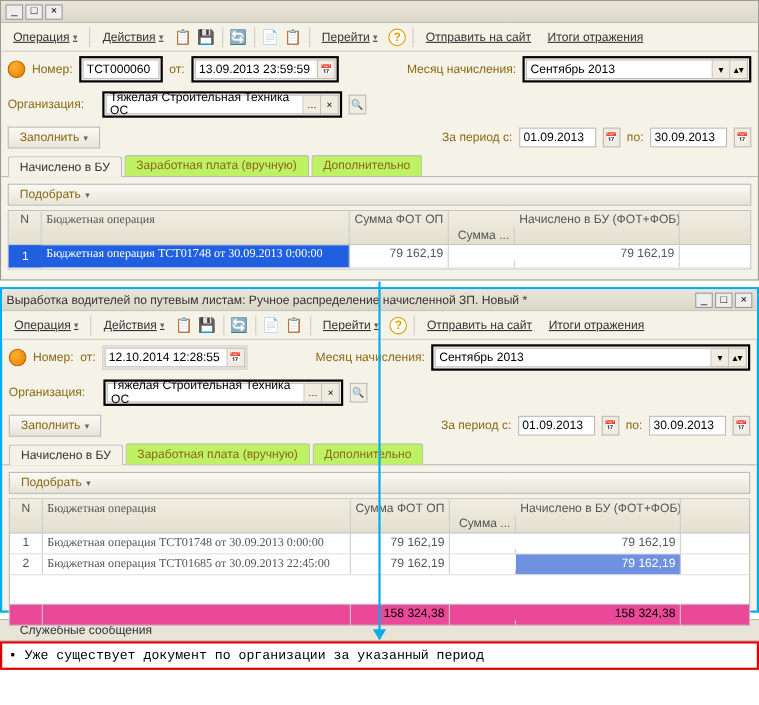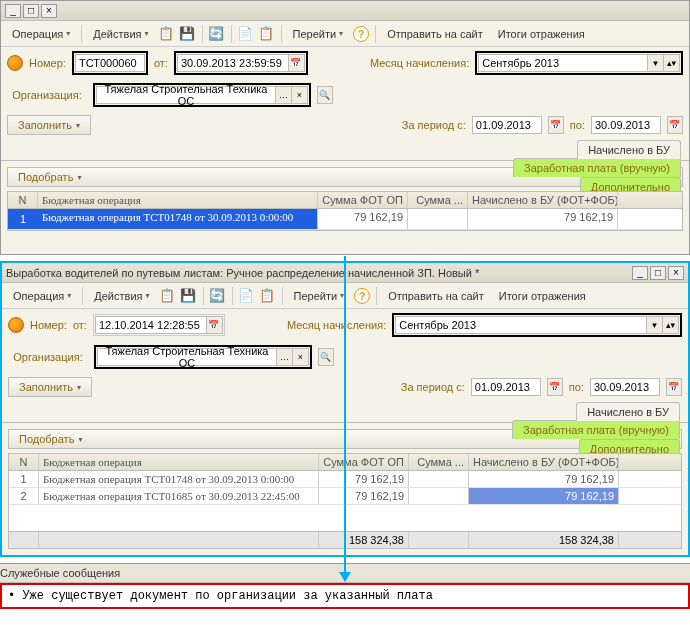--- a/index.html
+++ b/index.html
@@ -8,64 +8,64 @@
   .window { border: 1px solid #999; background: #f5f2e8; position: relative; }
   .window.w1 { height: 255px; }
   .window.w2 { border: 2px solid #00aeef; margin-top: 6px; height: 296px; background:#f5f2e8;}
   
   .titlebar { background: linear-gradient(#e8e4d8,#dcd8c8); height: 20px; display: flex; align-items: center; padding: 0 4px; border-bottom:1px solid #bbb;}
   .titlebar .title { flex: 1; font-size: 11px; color:#333; white-space:nowrap; overflow:hidden;}
   .titlebar .winbtns { display:flex; gap:2px;}
   .titlebar .winbtn { width:16px; height:14px; border:1px solid #999; background:#eee; font-size:10px; display:flex; align-items:center; justify-content:center; cursor:pointer;}
   
   .toolbar { height: 26px; background:#f5f2e8; border-bottom:1px solid #ccc; display:flex; align-items:center; padding:0 4px; gap:1px;}
-  .tbtn { height:20px; padding:0 6px; display:flex; align-items:center; font-size:11px; color:#333; cursor:pointer; border:1px solid transparent;}
+  .tbtn { height:20px; padding:0 6px; display:flex; align-items:center; font-size:11px; color:#333; cursor:pointer; border:1px solid transparent;text-decoration:underline;}
   .tbtn.drop::after { content:"▾"; font-size:8px; margin-left:3px; color:#666;}
   .ticon { width:20px; height:20px; display:flex; align-items:center; justify-content:center; cursor:pointer; font-size:13px;}
   .tsep { width:1px; height:18px; background:#ccc; margin:0 3px;}
   
-  .form-row { display:flex; align-items:center; padding:4px 6px; gap:6px;text-align:center; }
+  .form-row { display:flex; align-items:center; padding:4px 6px; gap:6px; }
   .label { color:#8b6914; font-size:11px; }
   .field-wrap { border:2px solid #000000; padding:1px; display:flex; align-items:center;}
   .field-wrap.noborder { border:1px solid #ccc;}
   .input { height:18px; border:1px solid #bbb; background:#fff; padding:0 3px; font-size:11px; display:flex; align-items:center;}
   .input-btn { width:16px; height:18px; border:1px solid #bbb; border-left:none; background:#f0ede0; font-size:9px; display:flex; align-items:center; justify-content:center; cursor:pointer;}
   
   .globe { width:16px; height:16px; border-radius:50%; background: radial-gradient(circle at 5px 5px, #ffb030, #e08000); border:1px solid #c06000;}
   
   .fill-row { padding: 4px 6px; display:flex; align-items:center;}
   .fill-btn { height:20px; padding:0 10px; border:1px solid #bbb; background:linear-gradient(#fafaf5,#e8e4d8); font-size:11px; color:#8b6914; cursor:pointer; display:flex; align-items:center;}
   .fill-btn::after { content:"▾"; font-size:8px; margin-left:4px; color:#666;}
   .period-group { margin-left:auto; display:flex; align-items:center; gap:6px;}
   
-  .tabs { display:flex; padding:0 6px; border-bottom:1px solid #bbb; height:22px; align-items:flex-end;flex-direction:column;}
+  .tabs { display:flex; padding:0 6px; border-bottom:1px solid #bbb; height:22px; align-items:flex-end;}
   .tab { padding:3px 10px; border:1px solid #bbb; border-bottom:none; background:#bef264; font-size:11px; color:#8b6914; cursor:pointer; margin-right:2px; border-radius:3px 3px 0 0;}
   .tab.active { background:#f5f2e8; color:#333; position:relative; top:1px;}
   
   .subpanel { padding:6px;}
   .grid-wrap { border:1px solid #bbb; background:#fff; position:relative;}
   .grid-head { display:flex; background:linear-gradient(#f0ede0,#e4e0d0); border-bottom:1px solid #bbb;}
   .grid-head .gh, .grid-row .gc { border-right:1px solid #ccc; padding:2px 4px; font-size:11px; color:#555; overflow:hidden; white-space:nowrap;}
   .grid-row { display:flex; border-bottom:1px solid #e0e0e0;}
   .grid-row.sel { background:#fff;}
   .grid-row .gc.num { text-align:right;}
   .grid-row .gc.selcell { background:#2060e0; color:#fff; border:2px solid #2060e0;}
   .grid-row .gc.selcell2 { background:#7090e0; color:#fff;}
   
   .col-n { width:30px; text-align:center;}
   .col-op { width:280px;font-family:Liberation Serif, serif;}
   .col-fot { width:90px; text-align:right;}
-  .col-sum { width:60px; text-align:right;}
+  .col-sum { width:60px; text-align:right;margin-top:14px;}
   .col-nach { width:150px; text-align:right;}
   
-  .totals-row { display:flex; background:#e5e5e5; border-top:1px solid #bbb;}
+  .totals-row { display:flex; background:#ec4899; border-top:1px solid #bbb;}
   .totals-row .gc { border-right:1px solid #ccc; padding:2px 4px; font-size:11px;}
   
   .msg-section { margin-top:6px; border-top:1px solid #999;}
-  .msg-title { background:#e8e4d8; padding:3px 0; font-size:11px; color:#333; border-bottom:1px solid #bbb;}
+  .msg-title { background:#e8e4d8; padding:3px 18px; font-size:11px; color:#333; border-bottom:1px solid #bbb;}
   .msg-body { background:#fff; border:2px solid #d00; padding:4px 6px; font-family:'Courier New',monospace; font-size:12px;}
   .msg-body::before { content:"• "; }
   
   .blue-arrow { position:absolute; left:344px; top:256px; width:2px; height:325px; background:#00aeef; z-index:50;}
   .blue-arrow::after { content:""; position:absolute; bottom:-1px; left:-5px; border-left:6px solid transparent; border-right:6px solid transparent; border-top:10px solid #00aeef;}
   
   .help-icon { width:16px; height:16px; border-radius:50%; background:#fff; border:1px solid #e0a000; color:#e0a000; font-weight:bold; display:flex; align-items:center; justify-content:center; font-size:11px;}
 </style>
 </head>
 <body>
@@ -102,21 +102,21 @@
   </div>
 
   <div class="form-row">
     <div class="globe"></div>
     <span class="label">Номер:</span>
     <div class="field-wrap">
       <div class="input" style="width:70px">ТСТ000060</div>
     </div>
     <span class="label">от:</span>
     <div class="field-wrap">
-      <div class="input" style="width:112px">30.09.2013 23:59:59</div>
+      <div class="input" style="width:112px">13.09.2013 23:59:59</div>
       <div class="input-btn">📅</div>
     </div>
     <span style="width:50px"></span>
     <span class="label">Месяц начисления:</span>
     <div class="field-wrap" style="flex:1">
       <div class="input" style="flex:1">Сентябрь 2013</div>
       <div class="input-btn">▾</div>
       <div class="input-btn">▴▾</div>
     </div>
   </div>
@@ -276,14 +276,14 @@
         <div class="gc col-fot num">158 324,38</div>
         <div class="gc col-sum"></div>
         <div class="gc col-nach num">158 324,38</div>
       </div>
     </div>
   </div>
 </div>
 
 <div class="msg-section">
   <div class="msg-title">Служебные сообщения</div>
-  <div class="msg-body">Уже существует документ по организации за указанный плата</div>
+  <div class="msg-body">Уже существует документ по организации за указанный период</div>
 </div>
 
 </body></html>

